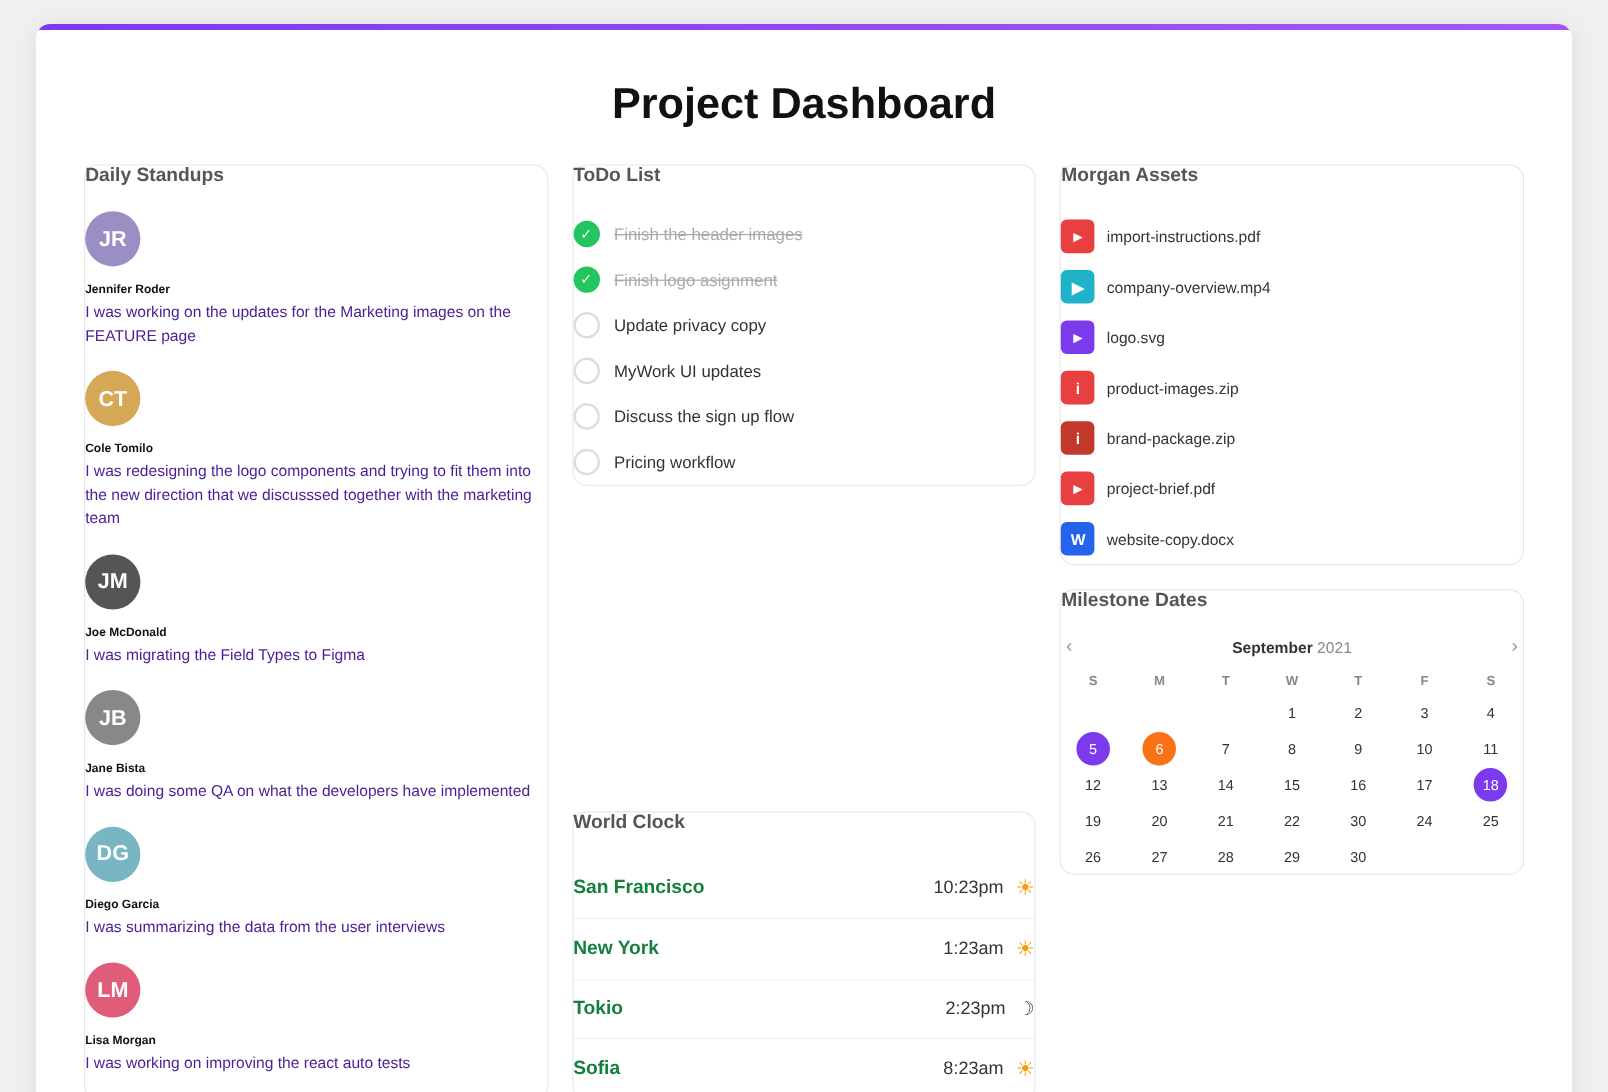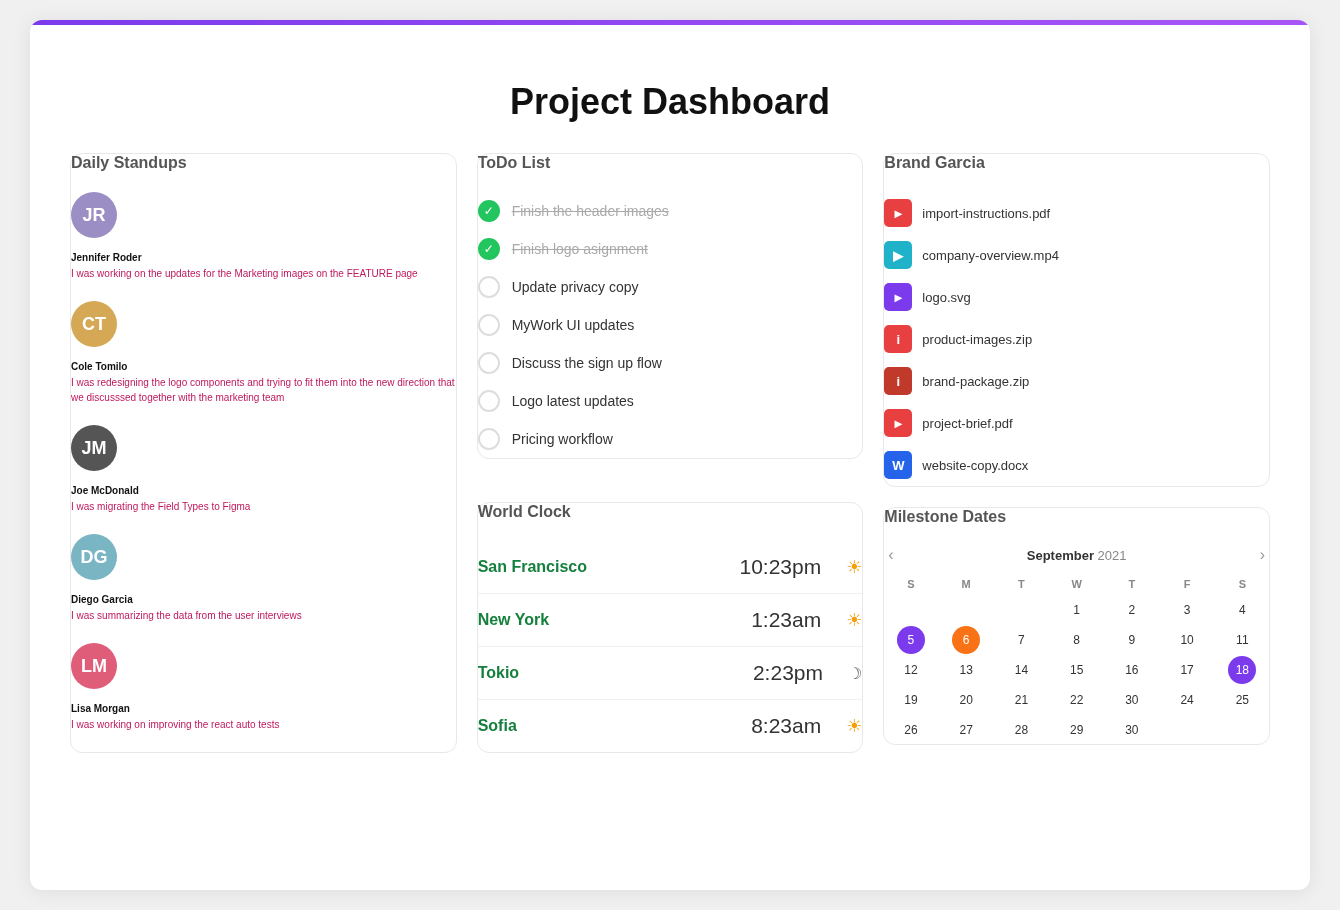--- a/index.html
+++ b/index.html
@@ -23,21 +23,21 @@
     }
     .top-bar {
       height: 5px;
       background: linear-gradient(to right, #7c3aed, #a855f7);
       width: 100%;
     }
     .page-title {
       text-align: center;
       font-size: 36px;
       font-weight: 700;
-      padding: 56px 0 30px;
+      padding: 40px 0 30px;
       color: #111;
     }
     .dashboard-grid {
       display: grid;
       grid-template-columns: 1fr 1fr 1fr;
       gap: 20px;
       padding: 0 40px 40px;
     }
     .card {
       background: #fff;
@@ -72,22 +72,22 @@
       font-weight: 600;
       color: #fff;
     }
     .standup-text .name {
       font-weight: 700;
       font-size: 10px;
       color: #111;
       margin-bottom: 3px;
     }
     .standup-text .desc {
-      font-size: 10px;
-      color: #be185d;
+      font-size: 13px;
+      color: #4c1d95;
       line-height: 1.5;
     }
 
     
     .av-jennifer { background: #9b8ec4; }
     .av-cole { background: #d4a855; }
     .av-joe { background: #555; }
     .av-jane { background: #888; }
     .av-diego { background: #7ab5c4; }
     .av-lisa { background: #e05d7a; }
@@ -158,23 +158,23 @@
       border-bottom: 1px solid #f0f0f0;
     }
     .clock-item:last-child { border-bottom: none; }
     .clock-city {
       font-weight: 700;
       font-size: 16px;
       color: #15803d;
       flex: 1;
     }
     .clock-time {
-      font-size: 21px;
+      font-size: 15px;
       color: #333;
-      margin-right: 25px;
+      margin-right: 10px;
     }
     .sun-icon { font-size: 18px; color: #f59e0b; }
     .moon-icon { font-size: 16px; color: #555; }
 
     
     .calendar {
       font-size: 12px;
     }
     .calendar-header {
       display: flex;
@@ -253,20 +253,27 @@
     </div>
   </div>
           <div class="standup-item">
     <div class="avatar av-joe">JM</div>
     <div class="standup-text">
       <div class="name">Joe McDonald</div>
       <div class="desc">I was migrating the Field Types to Figma</div>
     </div>
   </div>
           <div class="standup-item">
+    <div class="avatar av-jane">JB</div>
+    <div class="standup-text">
+      <div class="name">Jane Bista</div>
+      <div class="desc">I was doing some QA on what the developers have implemented</div>
+    </div>
+  </div>
+          <div class="standup-item">
     <div class="avatar av-diego">DG</div>
     <div class="standup-text">
       <div class="name">Diego Garcia</div>
       <div class="desc">I was summarizing the data from the user interviews</div>
     </div>
   </div>
           <div class="standup-item">
     <div class="avatar av-lisa">LM</div>
     <div class="standup-text">
       <div class="name">Lisa Morgan</div>
@@ -293,24 +300,20 @@
     <div class="todo-check"></div>
     <span class="todo-text">Update privacy copy</span>
   </div>
             <div class="todo-item">
     <div class="todo-check"></div>
     <span class="todo-text">MyWork UI updates</span>
   </div>
             <div class="todo-item">
     <div class="todo-check"></div>
     <span class="todo-text">Discuss the sign up flow</span>
-  </div>
-            <div class="todo-item">
-    <div class="todo-check"></div>
-    <span class="todo-text">Logo latest updates</span>
   </div>
             <div class="todo-item">
     <div class="todo-check"></div>
     <span class="todo-text">Pricing workflow</span>
   </div>
           </div>
       </div>
 
       <div class="card">
         <div class="card-title">World Clock</div>
@@ -335,21 +338,21 @@
     <span class="clock-time">8:23am</span>
     <span class="sun-icon">☀</span>
   </div>
           </div>
       </div>
     </div>
 
     <div style="display:flex;flex-direction:column;gap:20px;">
 
       <div class="card">
-        <div class="card-title">Brand Garcia</div>
+        <div class="card-title">Morgan Assets</div>
         <div id="assets-list">
             <div class="asset-item">
     <div class="file-icon file-pdf">►</div>
     <span>import-instructions.pdf</span>
   </div>
             <div class="asset-item">
     <div class="file-icon file-mp4">▶</div>
     <span>company-overview.mp4</span>
   </div>
             <div class="asset-item">

